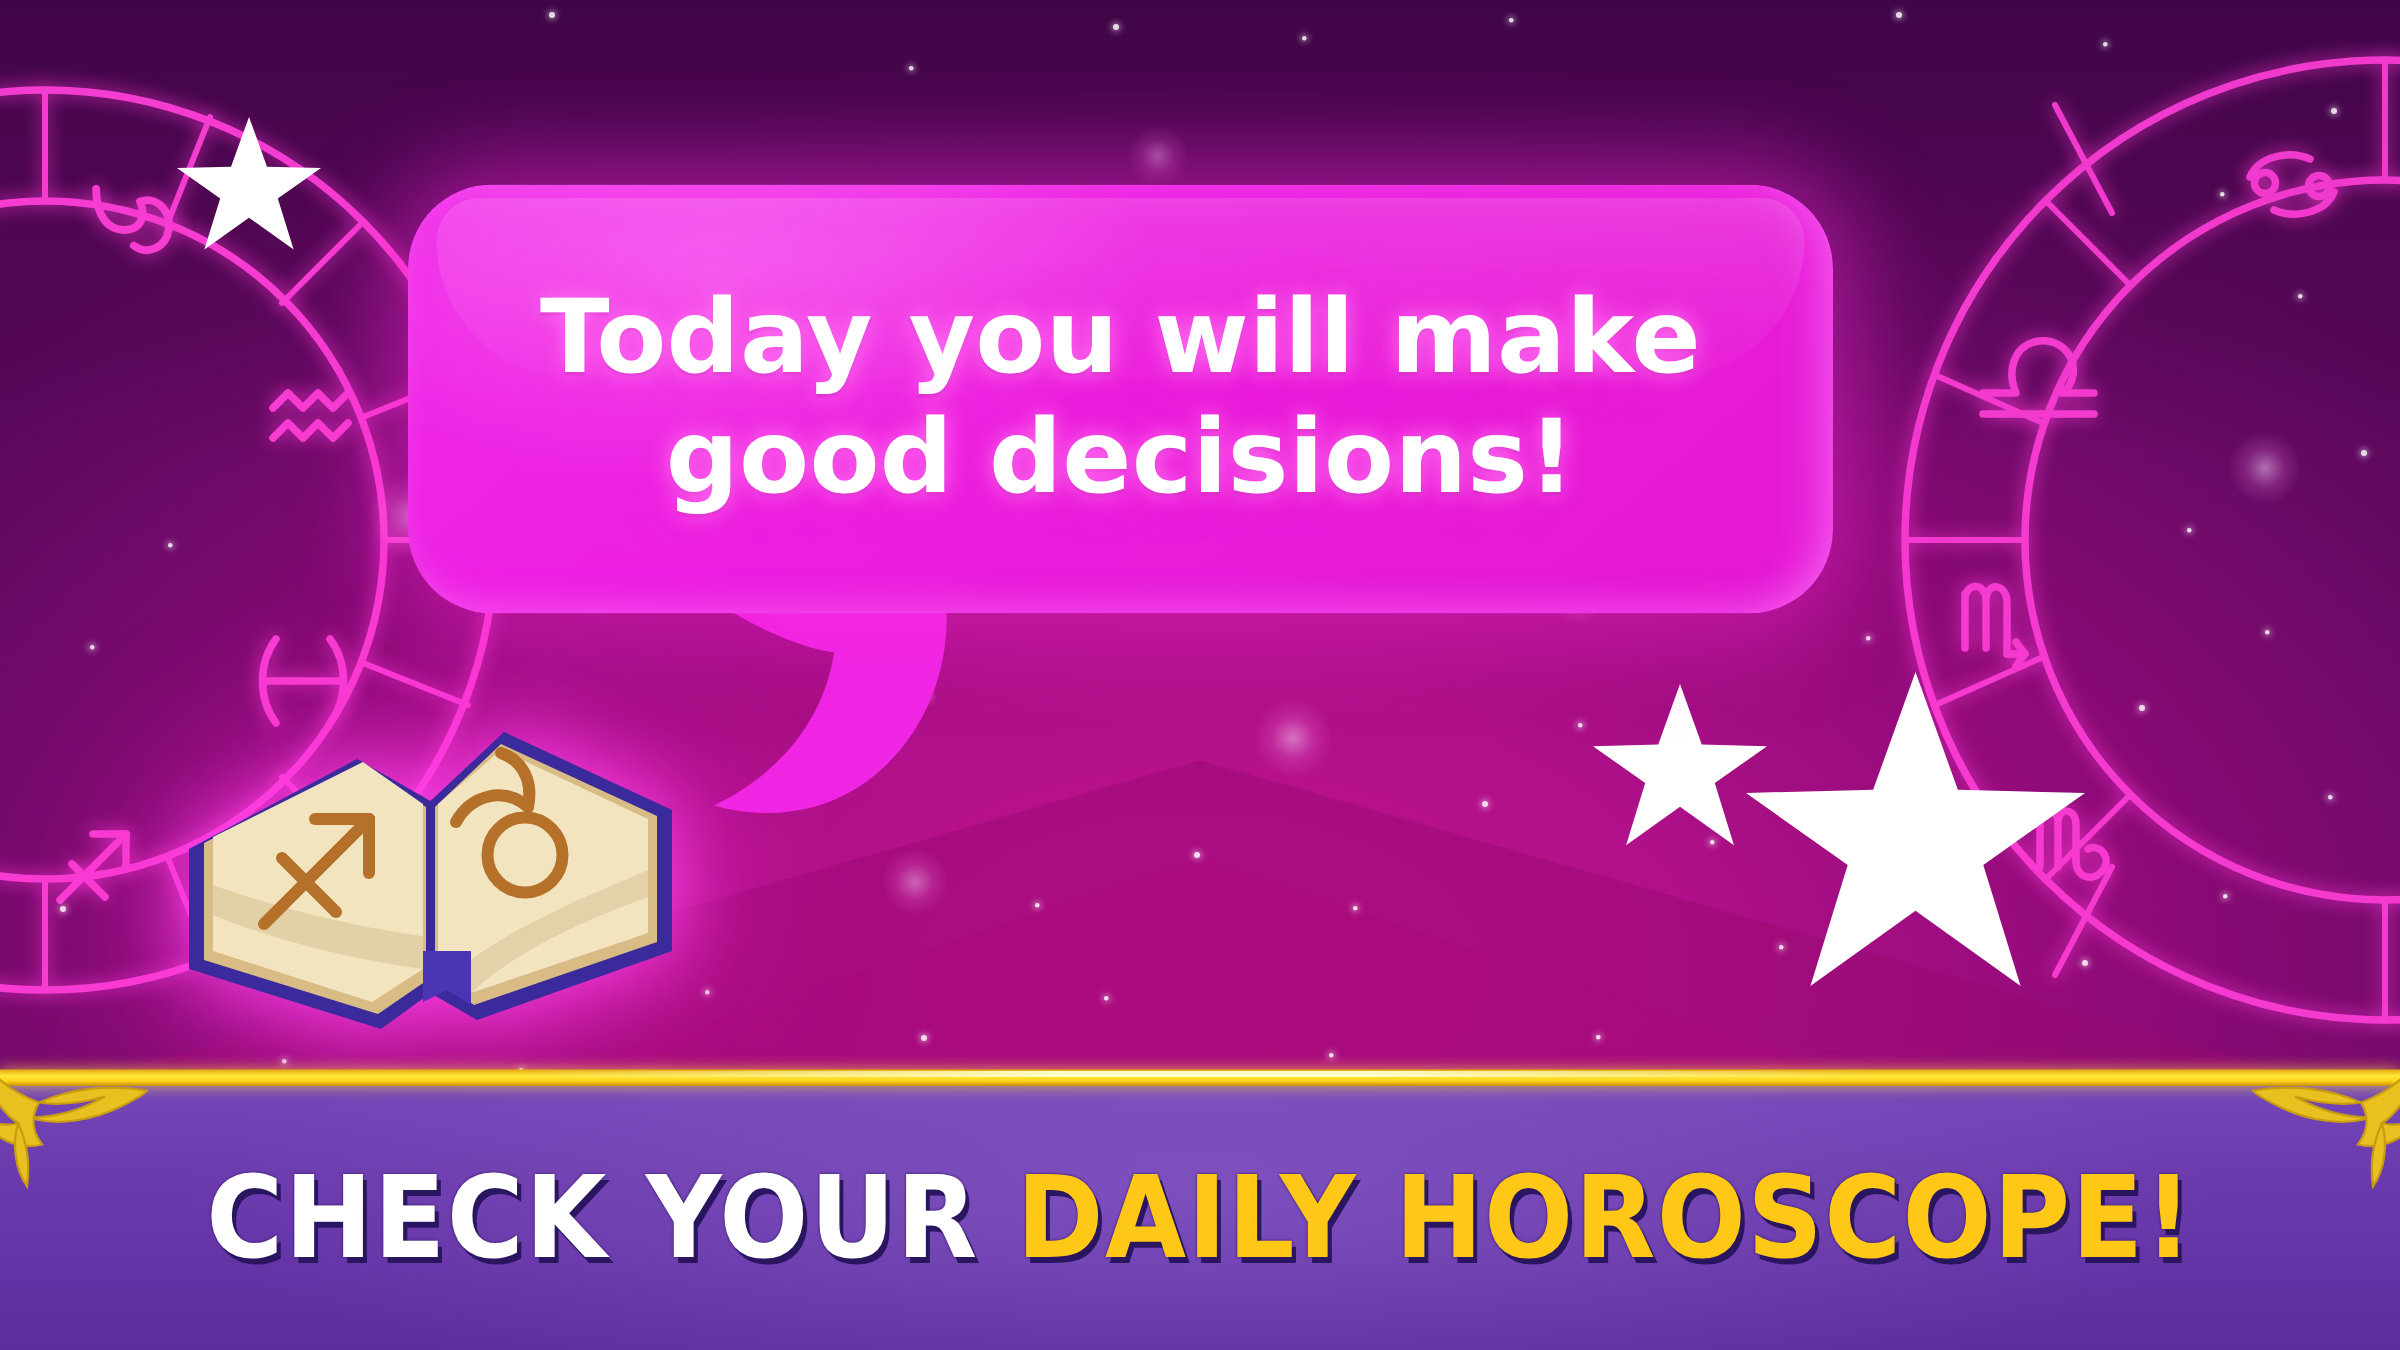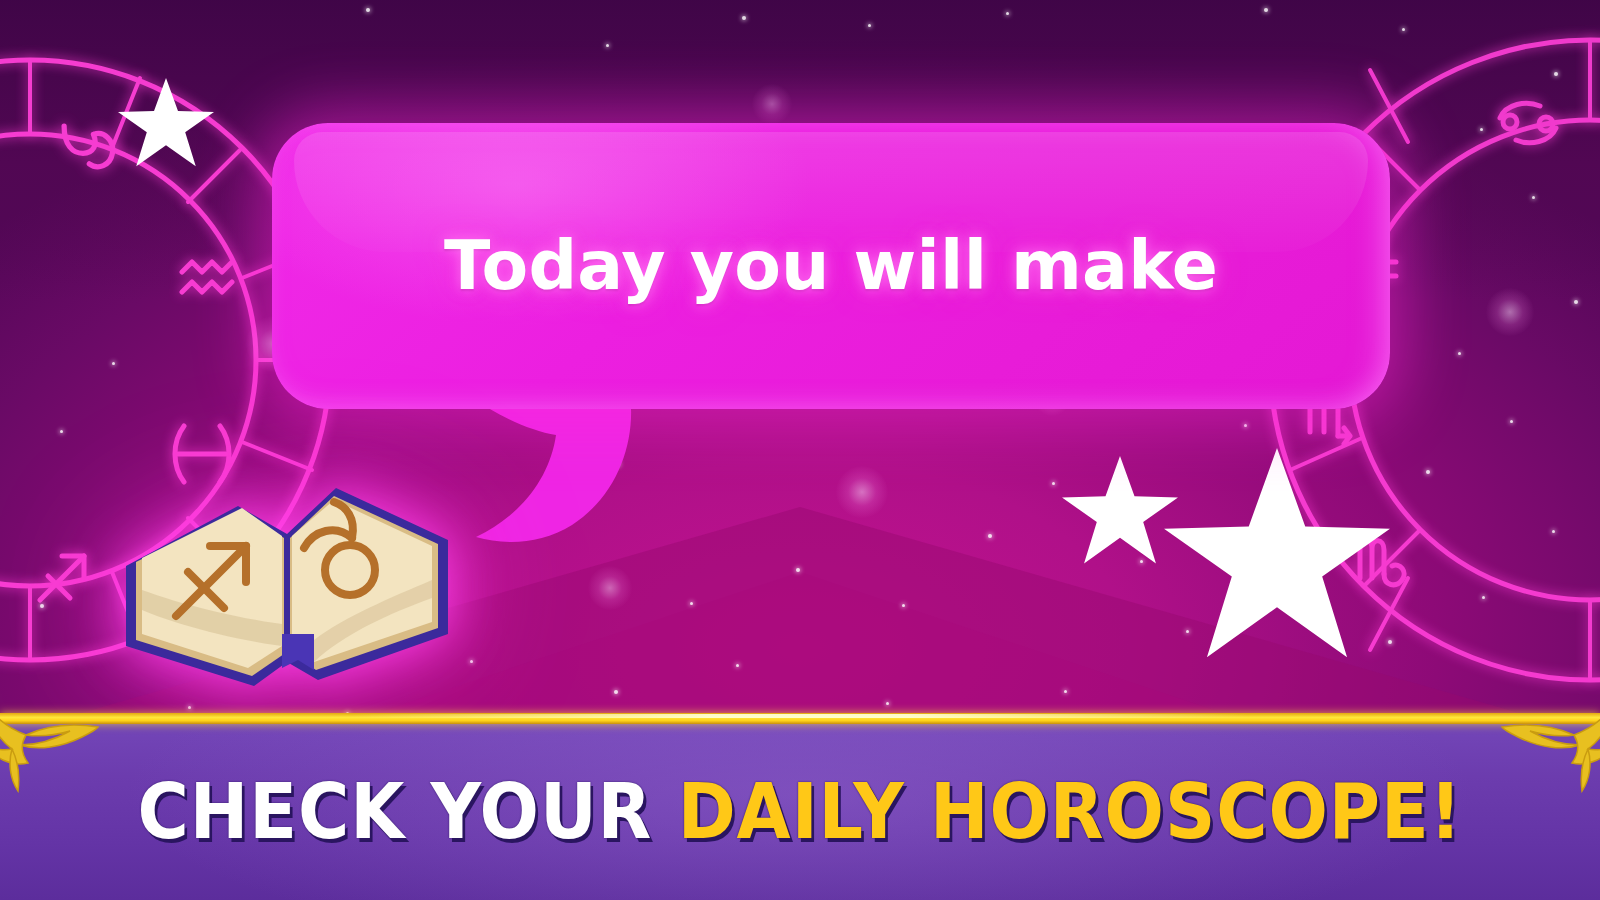--- a/index.html
+++ b/index.html
@@ -95,21 +95,21 @@
     background: #ffffff;
     clip-path: polygon(50% 0%, 62.5% 36%, 100% 37%, 70% 59%, 81% 96%, 50% 73%, 19% 96%, 30% 59%, 0% 37%, 37.5% 36%);
     filter: drop-shadow(0 0 24px rgba(255,120,240,0.95)) drop-shadow(0 0 48px rgba(255,60,220,0.7));
   }
 
   
   .bubble-wrap {
     position: absolute;
     left: 272px;
     top: 123px;
-    width: 1118px;
+    width: 950px;
     height: 286px;
   }
   .bubble {
     position: absolute;
     inset: 0;
     border-radius: 56px;
     background:
       radial-gradient(ellipse 420px 200px at 22% 22%, rgba(255,140,250,0.38) 0%, rgba(255,140,250,0) 70%),
       linear-gradient(140deg, #f02ae8 0%, #ec1fe0 40%, #e81cd8 70%, #e418d4 100%);
     box-shadow:
@@ -378,20 +378,21 @@
   <div class="bigstar" style="left:1062px; top:456px; width:116px; height:112px;"></div>
   <div class="bigstar" style="left:1164px; top:448px; width:226px; height:218px;"></div>
 
   <div class="bubble-wrap">
     <div class="bubble-tail"></div>
     <div class="bubble">
       <div class="bubble-sheen"></div>
     </div>
     <div class="bubble-text">
       <span class="bubble-line">Today you will make</span>
+      <span class="bubble-line">good decisions!</span>
     </div>
   </div>
 
   <div class="book">
     <svg viewBox="0 0 338 248" width="338" height="248" aria-hidden="true">
 
       <path d="M8,118 L120,58 L169,86 L218,40 L330,92 L330,186 L200,232 L169,214 L136,238 L8,198 Z" fill="#3b2a9c"></path>
 
       <path d="M18,114 L122,62 L166,90 L166,206 L134,228 L18,192 Z" fill="#d9bc85"></path>
       <path d="M172,90 L216,48 L320,96 L320,180 L198,222 L172,204 Z" fill="#d9bc85"></path>

